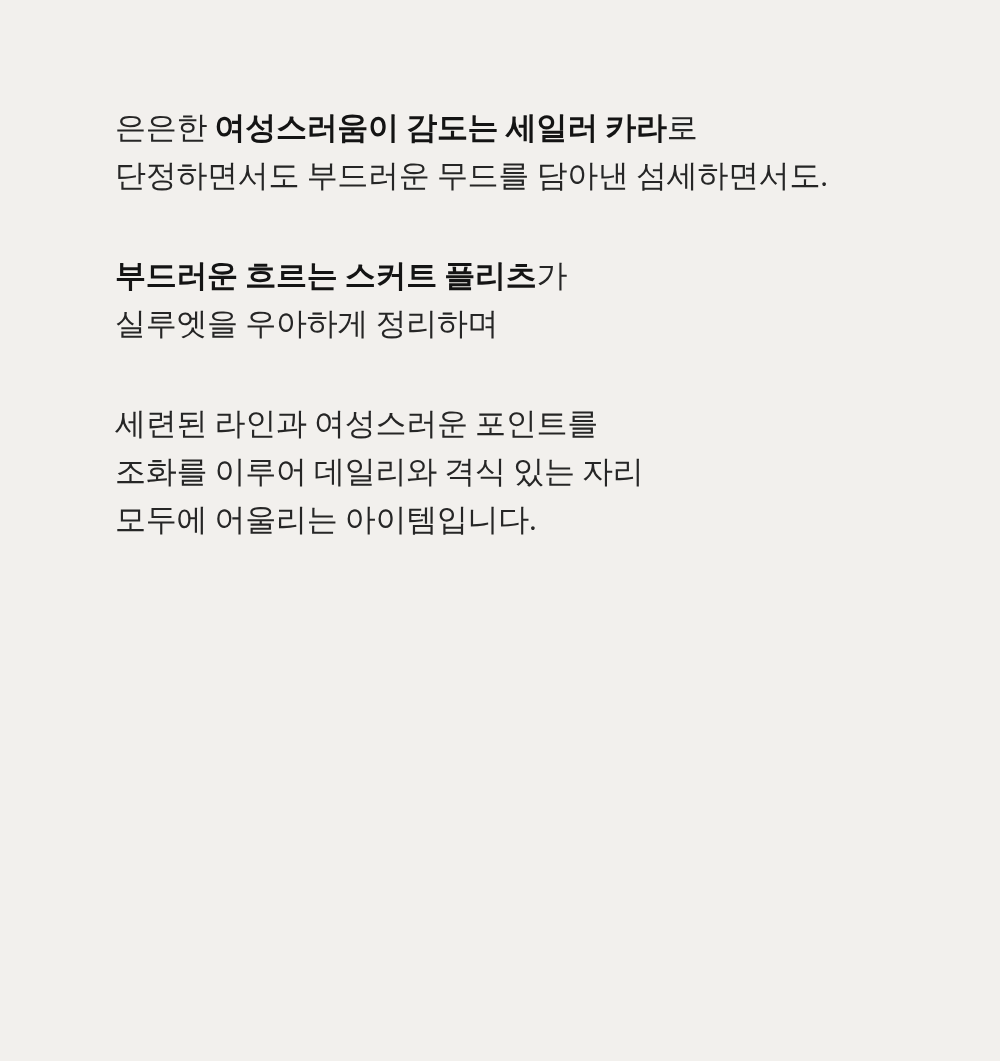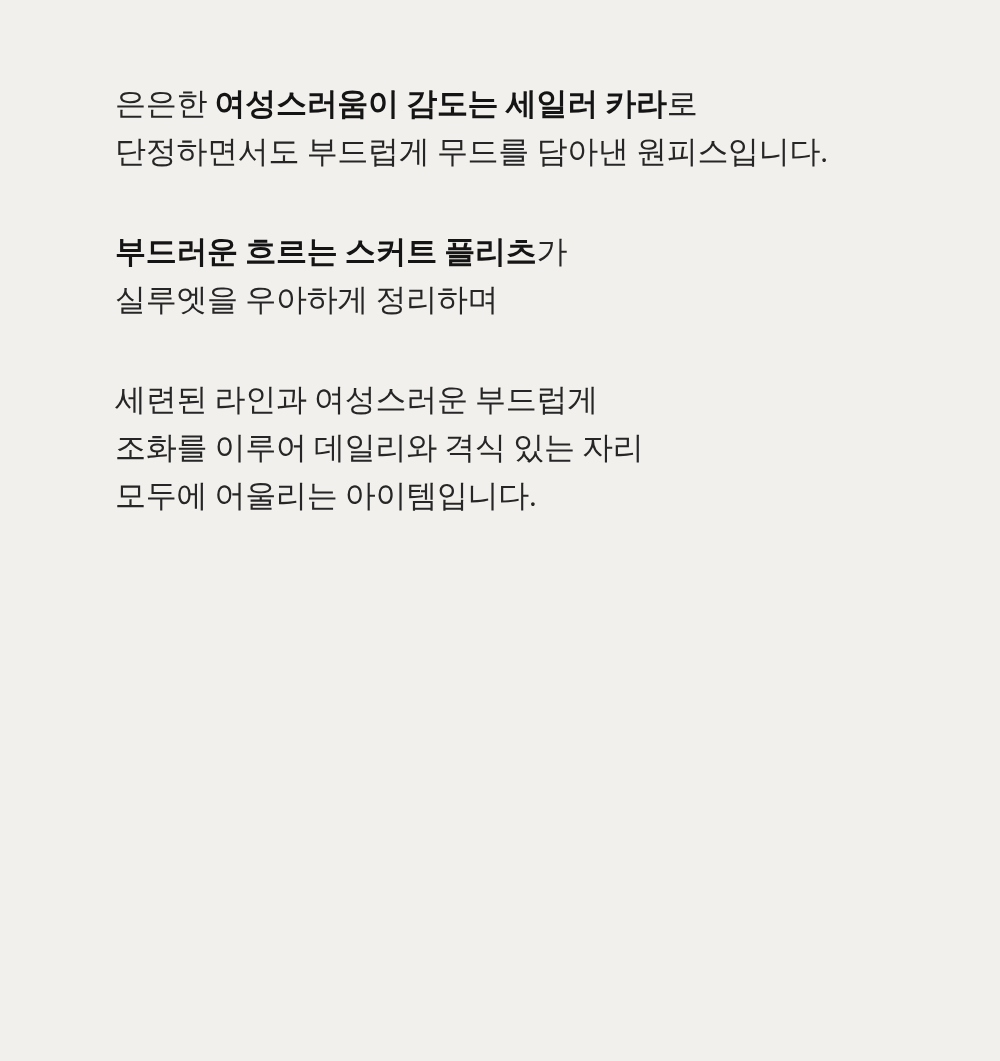--- a/index.html
+++ b/index.html
@@ -12,21 +12,21 @@
     background: #f2f0ed;
     font-family: "Liberation Serif", "DejaVu Serif", serif;
     color: #2b2b2b;
     overflow: hidden;
   }
   .page {
     position: relative;
     width: 1000px;
     height: 1058px;
     box-sizing: border-box;
-    padding: 80px 0 0 115px;
+    padding: 104px 0 0 115px;
   }
   .block {
     margin: 0 0 52px 0;
   }
   .block:last-child {
     margin-bottom: 0;
   }
   .line {
     font-size: 31px;
     line-height: 48px;
@@ -43,27 +43,27 @@
     color: #262626;
   }
 </style>
 </head>
 <body>
 
 <div class="page">
   <div id="paragraphs">
       <div class="block">
         <div class="line"><span class="norm">은은한 </span><span class="em">여성스러움이 감도는 세일러 카라</span><span class="norm">로</span></div>
-        <div class="line"><span class="norm">단정하면서도 부드럽게 무드를 담아낸 원피스입니다.</span></div>
+        <div class="line"><span class="norm">단정하면서도 부드러운 무드를 담아낸 섬세하면서도.</span></div>
       </div>
       <div class="block">
       </div>
       <div class="block">
         <div class="line"><span class="em">부드러운 흐르는 스커트 플리츠</span><span class="norm">가</span></div>
         <div class="line"><span class="norm">실루엣을 우아하게 정리하며</span></div>
       </div>
       <div class="block">
-        <div class="line"><span class="norm">세련된 라인과 여성스러운 부드럽게</span></div>
+        <div class="line"><span class="norm">세련된 라인과 여성스러운 포인트를</span></div>
         <div class="line"><span class="norm">조화를 이루어 데일리와 격식 있는 자리</span></div>
         <div class="line"><span class="norm">모두에 어울리는 아이템입니다.</span></div>
       </div>
     </div>
 </div>
 
 </body></html>

